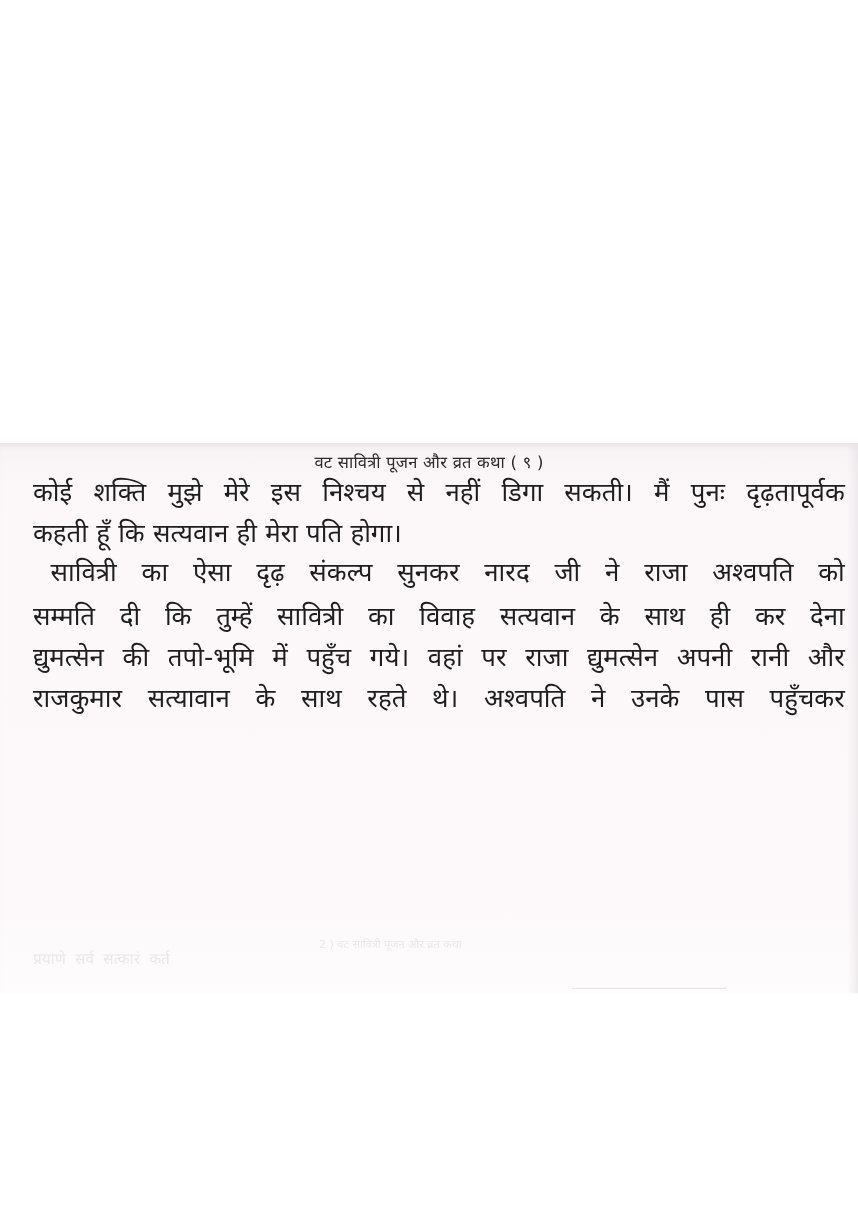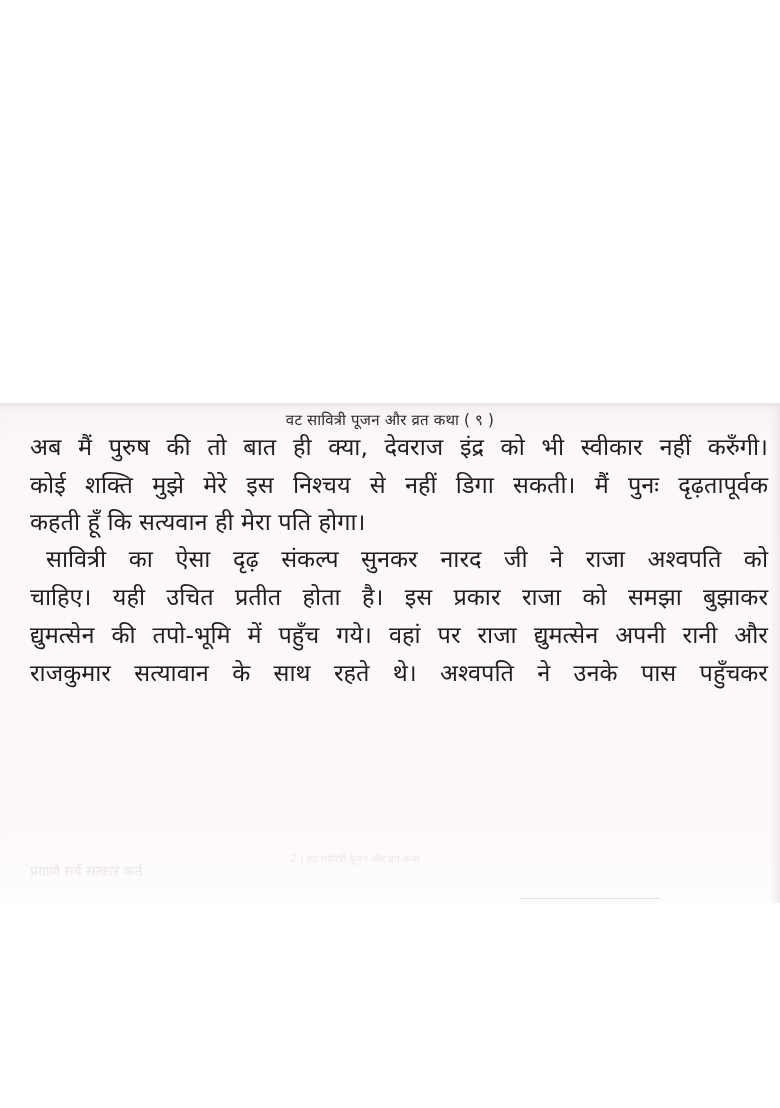--- a/index.html
+++ b/index.html
@@ -60,25 +60,24 @@
     }
   </style>
 </head>
 <body>
 
 <div class="paper">
 
   <div class="running-head">वट सावित्री पूजन और व्रत कथा ( ९ )</div>
 
   <div class="body-text">
-    <span class="line">अब मैं पुरुष की तो बात ही क्या, देवराज इंद्र को भी स्वीकार नहीं करुँगी।</span>
     <span class="line">कोई शक्ति मुझे मेरे इस निश्चय से नहीं डिगा सकती। मैं पुनः दृढ़तापूर्वक</span>
     <span class="line last">कहती हूँ कि सत्यवान ही मेरा पति होगा।</span>
     <span class="line indent">सावित्री का ऐसा दृढ़ संकल्प सुनकर नारद जी ने राजा अश्वपति को</span>
-    <span class="line">चाहिए। यही उचित प्रतीत होता है। इस प्रकार राजा को समझा बुझाकर</span>
+    <span class="line">सम्मति दी कि तुम्हें सावित्री का विवाह सत्यवान के साथ ही कर देना</span>
     <span class="line">द्युमत्सेन की तपो-भूमि में पहुँच गये। वहां पर राजा द्युमत्सेन अपनी रानी और</span>
     <span class="line">राजकुमार सत्यावान के साथ रहते थे। अश्वपति ने उनके पास पहुँचकर</span>
   </div>
 
-  <div class="bleed" style="left:30px; top:458px;">प्रयाणे सर्व सत्कारं कर्त</div>
+  <div class="bleed" style="left:30px; top:458px;font-family:Liberation Mono, monospace;">प्रयाणे सर्व सत्कारं कर्त</div>
   <div class="bleed" style="left:290px; top:448px; font-size:10px;">2 ) वट सावित्री पूजन और व्रत कथा</div>
   <div class="bottom-rule"></div>
 </div>
 
 </body></html>

